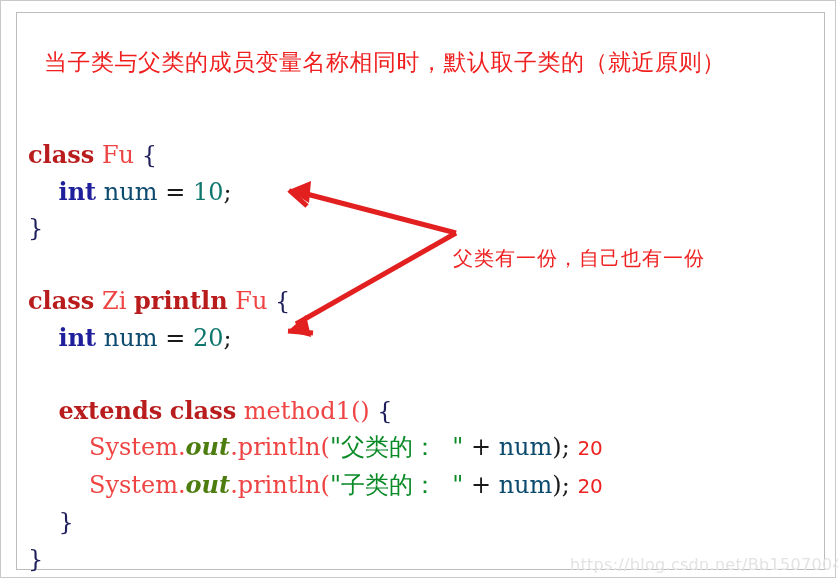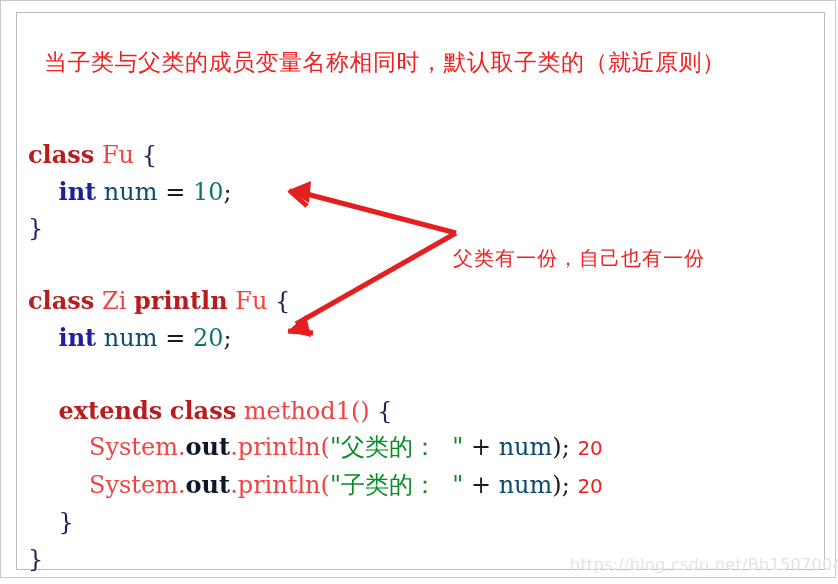--- a/index.html
+++ b/index.html
@@ -60,21 +60,21 @@
     font-family: "DejaVu Serif", "Liberation Serif", serif;
     font-size: 24px;
     line-height: 36.5px;
     white-space: pre;
     color: #1a1a1a;
   }
   #code .kw      { color: #b91c1c; font-weight: bold; }
   #code .type    { color: #1f1f9c; font-weight: bold; }
   #code .ident   { color: #ef4444; }
   #code .field   { color: #0c4a6e; margin-top: 11px; }
-  #code .fielditl{ color: #0f172a; font-weight: bold; }
+  #code .fielditl{ color: #4d7c0f; font-style: italic; font-weight: bold; }
   #code .num     { color: #0f766e; }
   #code .str     { color: #0a8a27; }
   #code .punc    { color: #1a1a1a; }
   #code .out     { color: #ee2222; font-family: "DejaVu Sans", "Liberation Sans", sans-serif; font-size: 20px; }
   #code .brace   { color: #1f1f5c; }
 
   
   #annotation {
     position: absolute;
     left: 453px;

